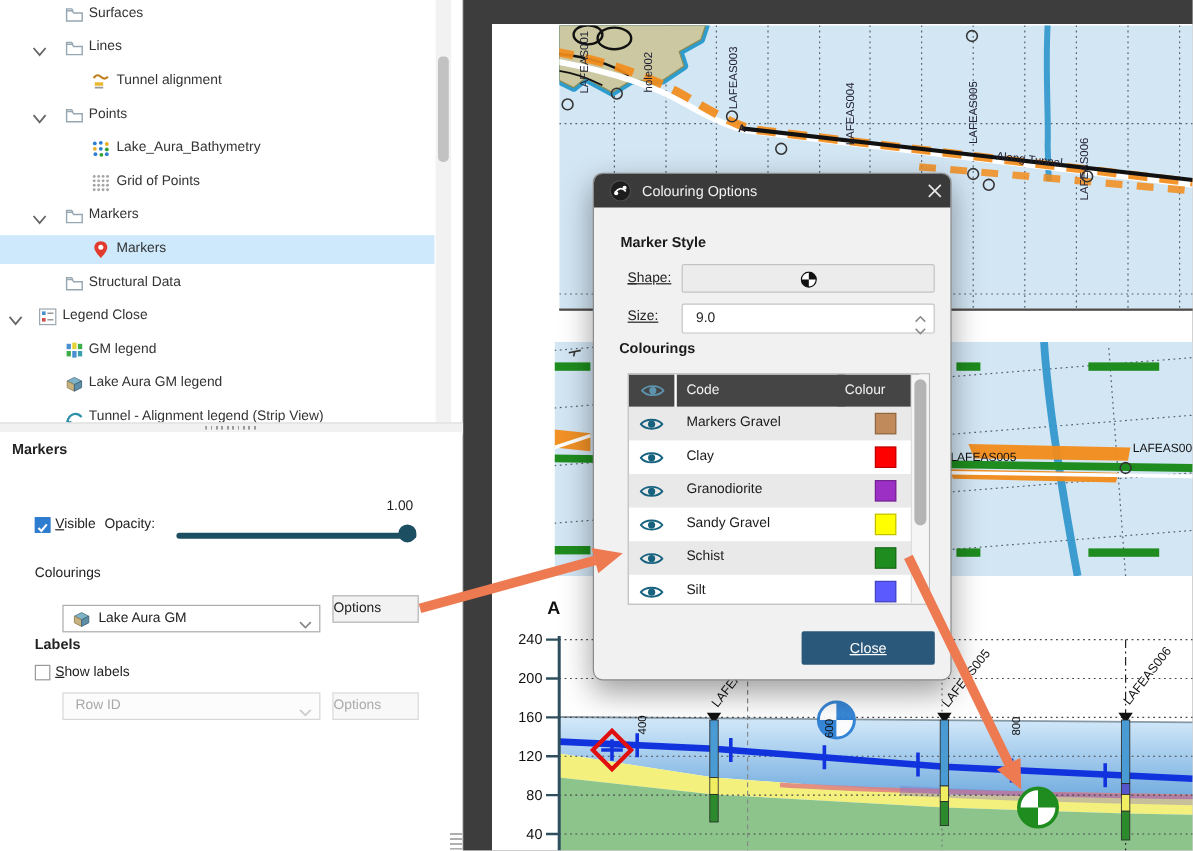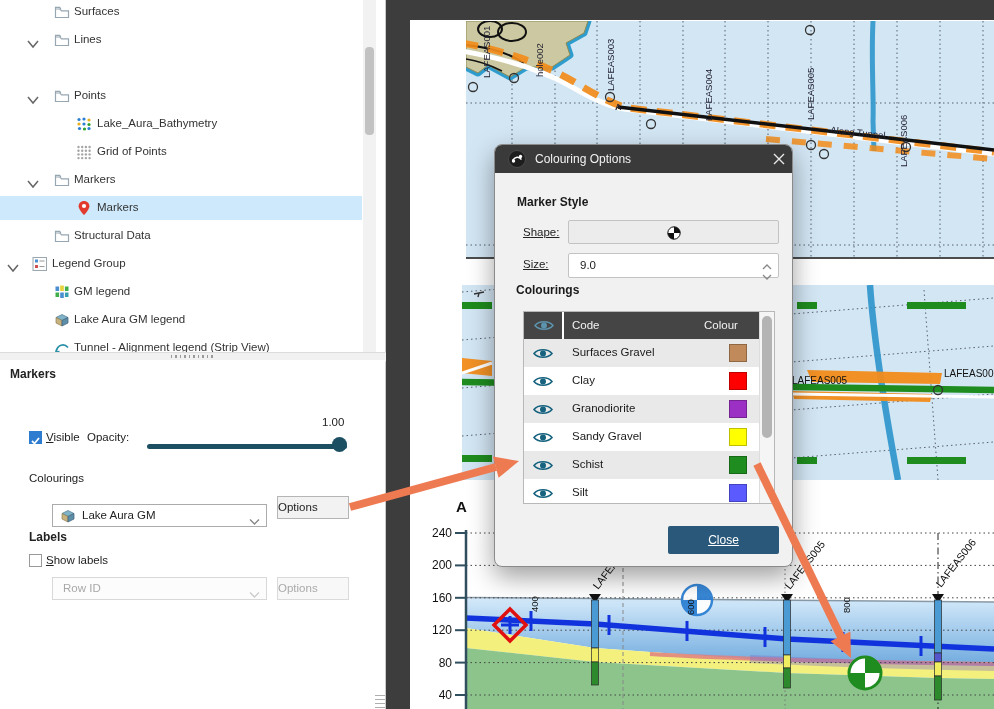--- a/index.html
+++ b/index.html
@@ -92,20 +92,28 @@
     <div class="trow" style="top:28px">
       <span class="chev" style="left:27px"><svg width="12" height="10">
             <polyline points="1,2 6,8 11,2" fill="none" stroke="#666" stroke-width="1.5"></polyline>
           </svg></span>
       <span class="tico" style="left:54px"><svg width="16" height="16">
             <path d="M1.5 5 h4.5 l1.5 1.8 h7 v6.7 h-13 z M1.5 5 v-1.6 h4.2 l1.2 1.6" fill="#fff" stroke="#97a7b2" stroke-width="1.2"></path>
           </svg></span>
       <span class="tlabel" style="left:74px">Lines</span>
     </div>
 
+    <div class="trow" style="top:56px">
+      <span class="tico" style="left:76px"><svg width="16" height="16">
+            <path d="M2 5 q3 -4 6 -1 t6 0" fill="none" stroke="#c07f1d" stroke-width="1.8"></path>
+            <path d="M3 10 h7" stroke="#e8b832" stroke-width="3"></path>
+            <path d="M3 13 h7" stroke="#9a9a9a" stroke-width="1.4"></path>
+          </svg></span>
+      <span class="tlabel" style="left:97px">Tunnel alignment</span>
+    </div>
 
     <div class="trow" style="top:84px">
       <span class="chev" style="left:27px"><svg width="12" height="10">
             <polyline points="1,2 6,8 11,2" fill="none" stroke="#666" stroke-width="1.5"></polyline>
           </svg></span>
       <span class="tico" style="left:54px"><svg width="16" height="16">
             <path d="M1.5 5 h4.5 l1.5 1.8 h7 v6.7 h-13 z M1.5 5 v-1.6 h4.2 l1.2 1.6" fill="#fff" stroke="#97a7b2" stroke-width="1.2"></path>
           </svg></span>
       <span class="tlabel" style="left:74px">Points</span>
     </div>
@@ -177,21 +185,21 @@
     <div class="trow" style="top:252px">
       <span class="chev" style="left:7px"><svg width="12" height="10">
             <polyline points="1,2 6,8 11,2" fill="none" stroke="#666" stroke-width="1.5"></polyline>
           </svg></span>
       <span class="tico" style="left:32px"><svg width="16" height="16">
             <rect x="1" y="1.5" width="13.5" height="13" fill="#fdfdfd" stroke="#9aa7b0" stroke-width="1"></rect>
             <rect x="3" y="3.5" width="3" height="3" fill="#4a90d0"></rect>
             <rect x="3" y="9" width="3" height="3" fill="#d05050"></rect>
             <path d="M7.5 5 h5 M7.5 10.5 h5" stroke="#999" stroke-width="1.2"></path>
           </svg></span>
-      <span class="tlabel" style="left:52px">Legend Group</span>
+      <span class="tlabel" style="left:52px">Legend Close</span>
     </div>
 
     <div class="trow" style="top:280px">
       <span class="tico" style="left:54px"><svg width="16" height="16">
         <rect x="1.5" y="2.5" width="3.6" height="4.5" fill="#4a90d0"></rect>
             <rect x="1.5" y="8.5" width="3.6" height="4.5" fill="#3fae4a"></rect>
         <rect x="6.2" y="1.5" width="3.6" height="5.5" fill="#e8d23a"></rect>
             <rect x="6.2" y="8.5" width="3.6" height="5.5" fill="#4a90d0"></rect>
         <rect x="10.9" y="2.5" width="3.6" height="4.5" fill="#3fae4a"></rect>
             <rect x="10.9" y="8.5" width="3.6" height="4.5" fill="#3a9fae"></rect>
@@ -519,21 +527,21 @@
           </svg>
       </div>
       <div class="chead" style="left:40px;width:132px;padding-left:8px">Code</div>
       <div class="chead" style="left:174px;width:62px;padding-left:6px">Colour</div>
 
       <div class="crow odd" style="top:27px">
         <svg class="eye abs" style="left:9px;top:8px" viewBox="0 0 20 13">
             <path d="M1,6.5 C5,1.5 15,1.5 19,6.5 C15,11.5 5,11.5 1,6.5 Z" fill="none" stroke="#17637f" stroke-width="1.6"></path>
             <circle cx="10" cy="6.5" r="3" fill="#17637f"></circle>
           </svg>
-        <span class="ccode">Surfaces Gravel</span>
+        <span class="ccode">Markers Gravel</span>
         <span class="cswatch" style="background: rgb(192, 138, 90);"></span>
       </div>
       <div class="crow" style="top:55px">
         <svg class="eye abs" style="left:9px;top:8px" viewBox="0 0 20 13">
             <path d="M1,6.5 C5,1.5 15,1.5 19,6.5 C15,11.5 5,11.5 1,6.5 Z" fill="none" stroke="#17637f" stroke-width="1.6"></path>
             <circle cx="10" cy="6.5" r="3" fill="#17637f"></circle>
           </svg>
         <span class="ccode">Clay</span>
         <span class="cswatch" style="background: rgb(255, 0, 0);"></span>
       </div>

